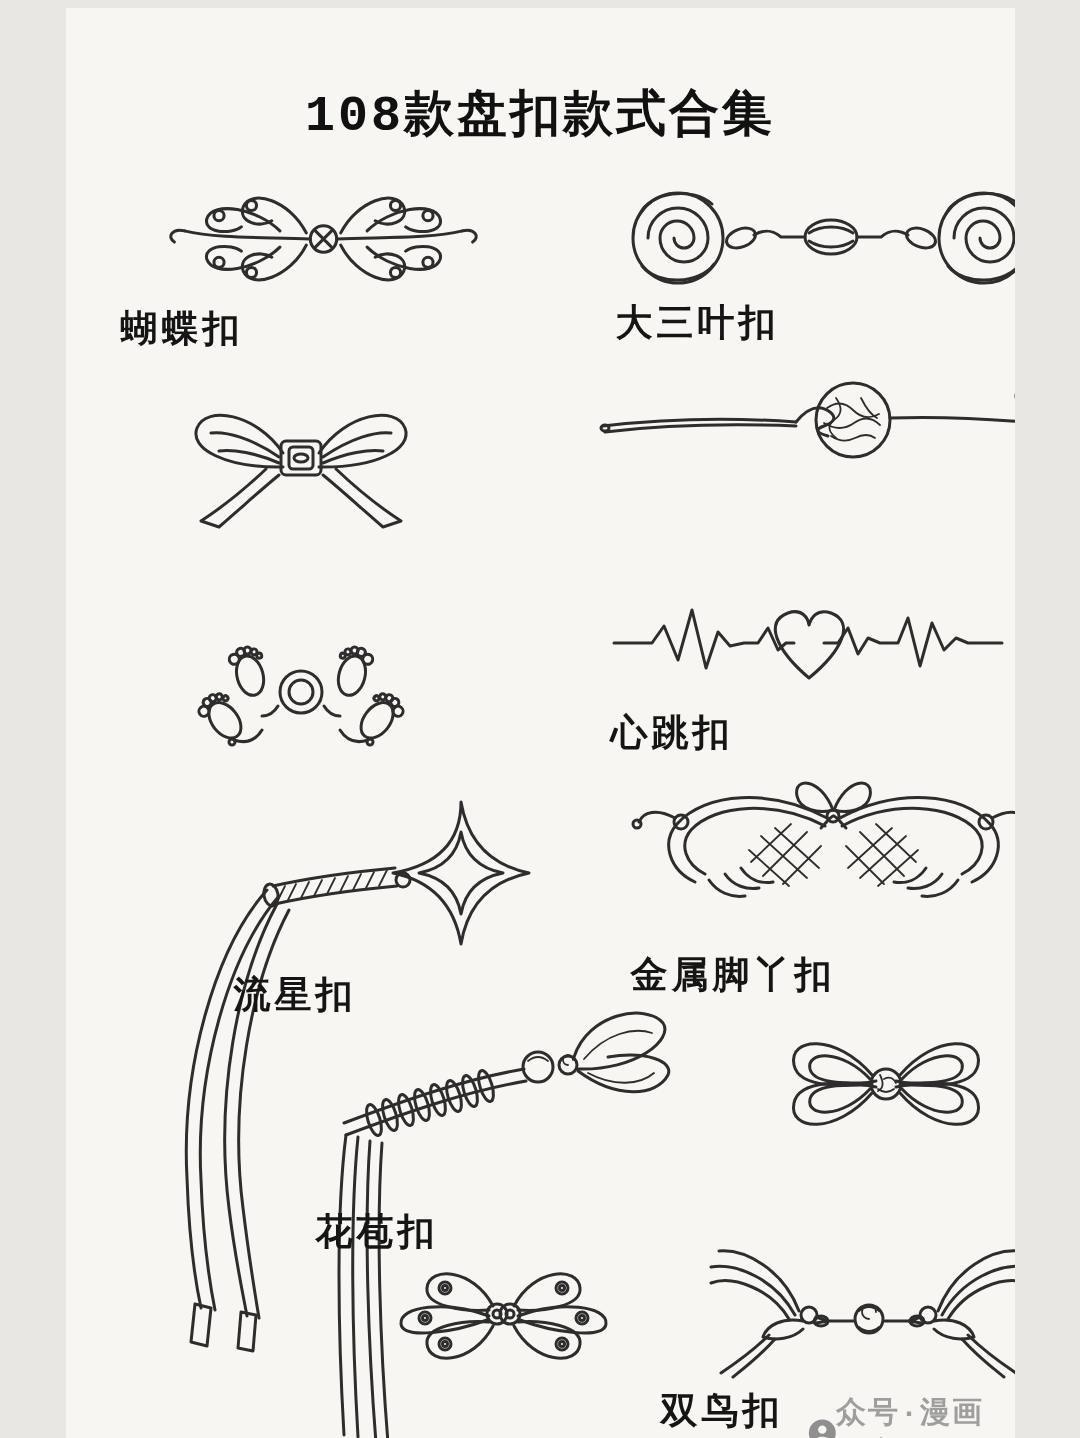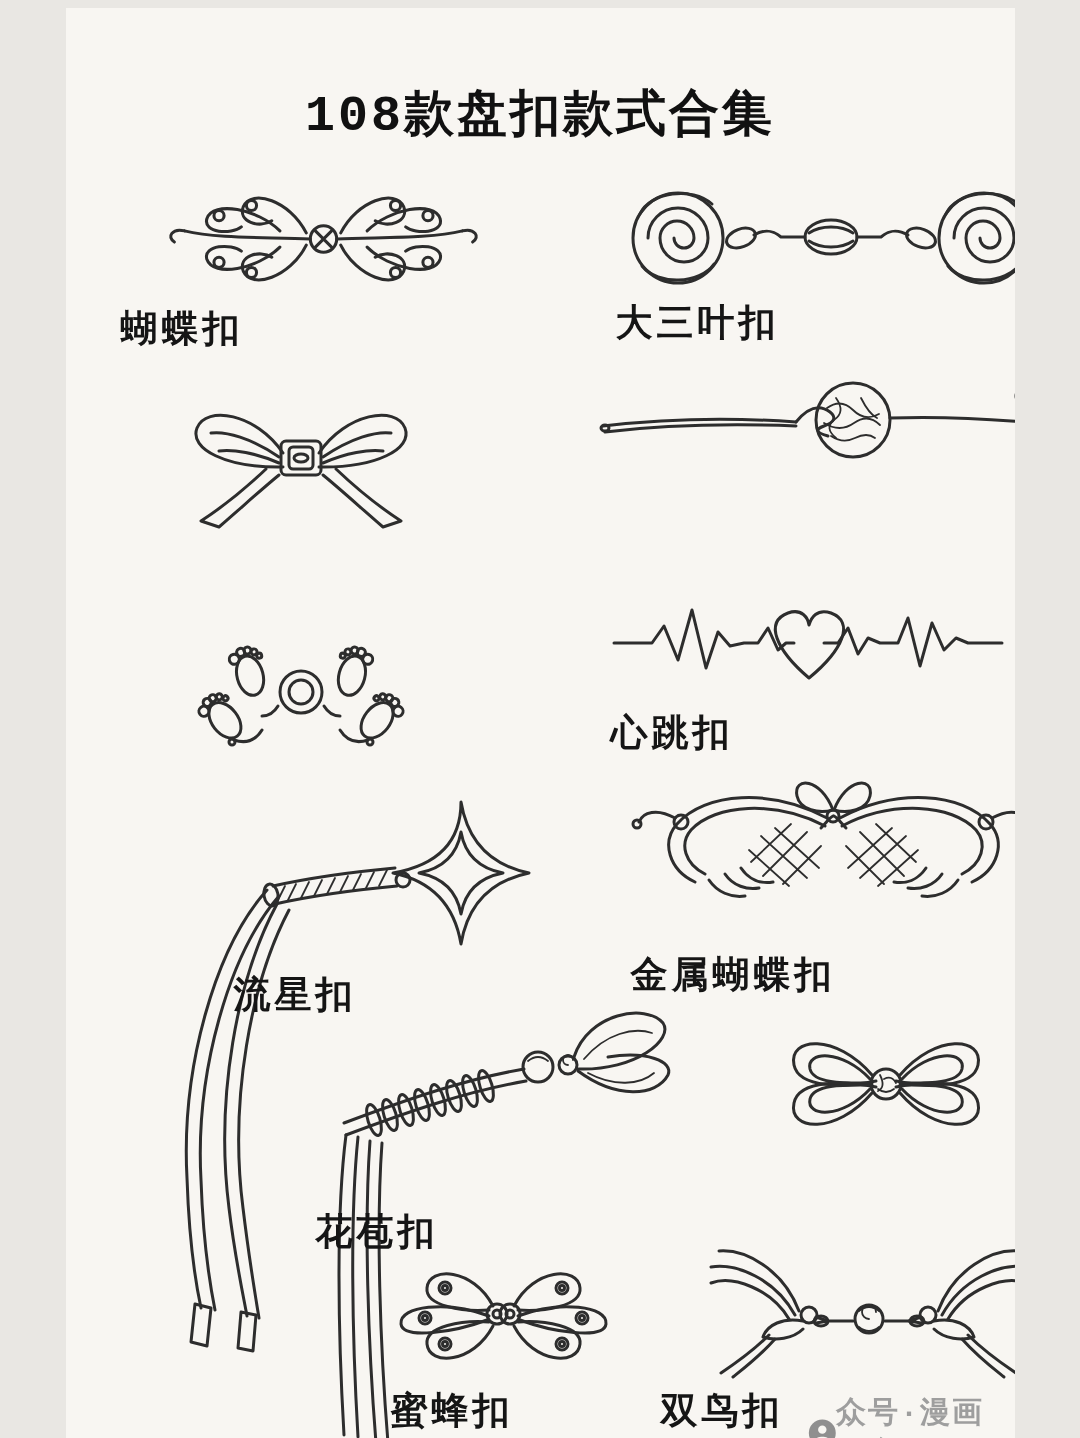--- a/index.html
+++ b/index.html
@@ -188,21 +188,21 @@
       <path d="M88,122 C96,134 110,140 124,138"></path>
       <path d="M104,116 C112,128 126,132 138,130"></path>
       <path d="M120,110 C128,122 140,126 152,124"></path>
       <circle cx="60" cy="64" r="7"></circle>
       <path d="M54,60 C36,50 22,54 18,64"></path>
         <circle cx="16" cy="66" r="4"></circle>
       <path class="thin" d="M140,78 L186,120 M128,92 L168,128 M154,70 L198,110 M186,74 L142,118 M200,88 L162,126 M170,66 L130,104"></path>
       <path d="M200,70 C206,64 208,60 212,58"></path>
     </g>
   </svg>
-  <div class="label" style="left:565px;top:942px;width:400px">金属蝴蝶扣</div>
+  <div class="label" style="left:565px;top:942px;width:400px">金属脚丫扣</div>
 
   <svg class="ill" style="left:250px;top:995px" width="365" height="443" viewBox="0 0 365 443">
     <path d="M28,120 C92,96 150,76 208,66"></path>
     <path d="M30,132 C94,108 152,88 210,78"></path>
     <ellipse cx="58" cy="117" rx="6" ry="16" transform="rotate(-17 58 117)"></ellipse>
     <ellipse cx="74" cy="112" rx="6" ry="16" transform="rotate(-17 74 112)"></ellipse>
     <ellipse cx="90" cy="107" rx="6" ry="16" transform="rotate(-17 90 107)"></ellipse>
     <ellipse cx="106" cy="102" rx="6" ry="16" transform="rotate(-17 106 102)"></ellipse>
     <ellipse cx="122" cy="97" rx="6" ry="16" transform="rotate(-17 122 97)"></ellipse>
     <ellipse cx="138" cy="93" rx="6" ry="16" transform="rotate(-17 138 93)"></ellipse>
@@ -261,21 +261,20 @@
       <path d="M108,58 C66,42 18,48 20,66 C22,82 74,74 106,62"></path>
       <circle cx="44" cy="60" r="6"></circle>
         <circle cx="44" cy="60" r="2.5"></circle>
       <path d="M112,68 C92,106 48,108 46,86 C44,68 82,62 108,64"></path>
       <circle cx="64" cy="86" r="6"></circle>
         <circle cx="64" cy="86" r="2.5"></circle>
       <circle cx="116" cy="56" r="10"></circle>
         <circle cx="116" cy="56" r="4"></circle>
     </g>
   </svg>
-  <div class="label" style="left:325px;top:1378px;width:250px">蜜蜂扣</div>
 
   <svg class="ill" style="left:605px;top:1215px" width="395" height="160" viewBox="0 0 395 160">
     <path d="M152,98 H182 M214,98 H244"></path>
     <circle cx="198" cy="96" r="14"></circle>
     <path class="thin" d="M198,96 a7,7 0 1 1 7,-7 M188,88 q10,-8 20,0 M188,104 q10,8 20,0"></path>
     <ellipse cx="150" cy="98" rx="7" ry="5"></ellipse>
     <ellipse cx="246" cy="98" rx="7" ry="5"></ellipse>
     <g>
       <circle cx="138" cy="92" r="8"></circle>
       <path d="M145,94 L157,98 L145,100"></path>

